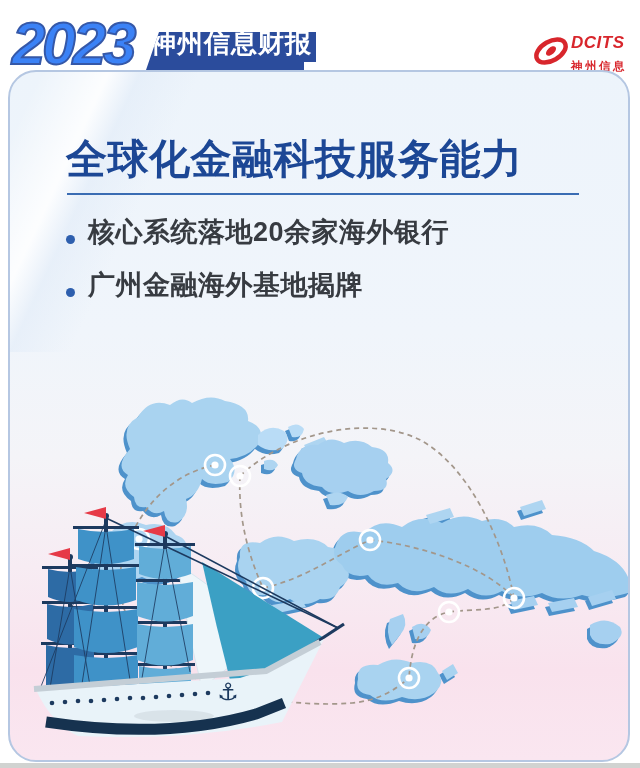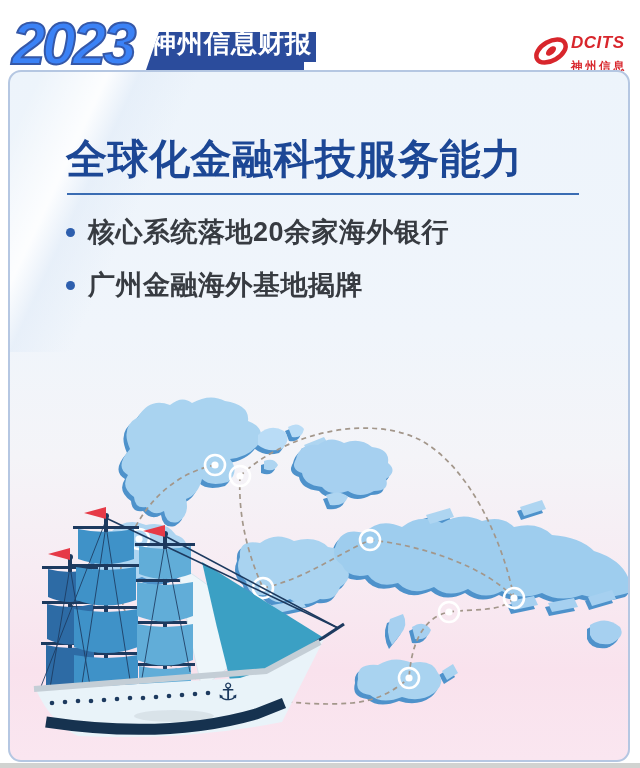--- a/index.html
+++ b/index.html
@@ -15,34 +15,34 @@
          clip-path:polygon(13px 0,100% 0,100% 30px,158px 30px,158px 100%,0 100%);
          display:flex;align-items:center;justify-content:center;
          color:#ffffff;font-size:26px;font-weight:700;letter-spacing:1px;padding-bottom:16px;box-sizing:border-box;}
   .logo{position:absolute;right:13px;top:33px;display:flex;align-items:center;}
   .logo-text{display:flex;flex-direction:column;line-height:1;}
   .logo-brand{color:#d8262c;font-weight:800;font-style:italic;font-size:17px;letter-spacing:.5px;}
   .logo-cn{color:#d8262c;font-weight:700;font-size:11.5px;letter-spacing:2.5px;margin-top:10px;}
 
   
   .panel{position:absolute;left:8px;top:70px;width:618px;height:688px;
-         border:2px solid #b5c7e2;border-radius:13px;overflow:hidden;
+         border:2px solid #b5c7e2;border-radius:28px;overflow:hidden;
          background:linear-gradient(180deg,#edf4fb 0%,#f0f5fb 38%,#f4f4f8 56%,
                     #f7ecf3 72%,#f9e2ed 87%,#fae6f0 100%);}
   .streak{position:absolute;left:-60px;top:-20px;width:260px;height:300px;pointer-events:none;
           background:linear-gradient(115deg,rgba(255,255,255,0) 25%,rgba(255,255,255,.85) 42%,
                      rgba(226,236,248,.6) 50%,rgba(255,255,255,0) 65%);}
 
   .title{position:absolute;left:56px;top:60px;width:540px;
          font-family:"Liberation Serif","DejaVu Serif",serif;
          font-size:41px;font-weight:700;color:#1c4795;letter-spacing:.5px;white-space:nowrap;}
   .rule{position:absolute;left:57px;top:121px;width:512px;height:2px;background:#3a6cb3;}
 
   .bullets{position:absolute;left:56px;top:142px;list-style:none;margin:0;padding:0;}
-  .bullet{display:flex;align-items:flex-start;margin-bottom:17px;}
+  .bullet{display:flex;align-items:center;margin-bottom:17px;}
   .dot{width:9px;height:9px;border-radius:50%;background:#2e5fae;margin:14px 13px 0 0;flex:0 0 auto;}
   .bullet-text{font-size:27px;line-height:36px;font-weight:700;color:#373b41;letter-spacing:.5px;white-space:nowrap;}
 
   .map-svg{position:absolute;left:80px;top:315px;}
   .ship-svg{position:absolute;left:6px;top:320px;}
 
   .bottom-edge{position:absolute;left:0;right:0;bottom:0;height:5px;background:#c2c4c2;opacity:.75;}
 </style>
 </head>
 <body>

